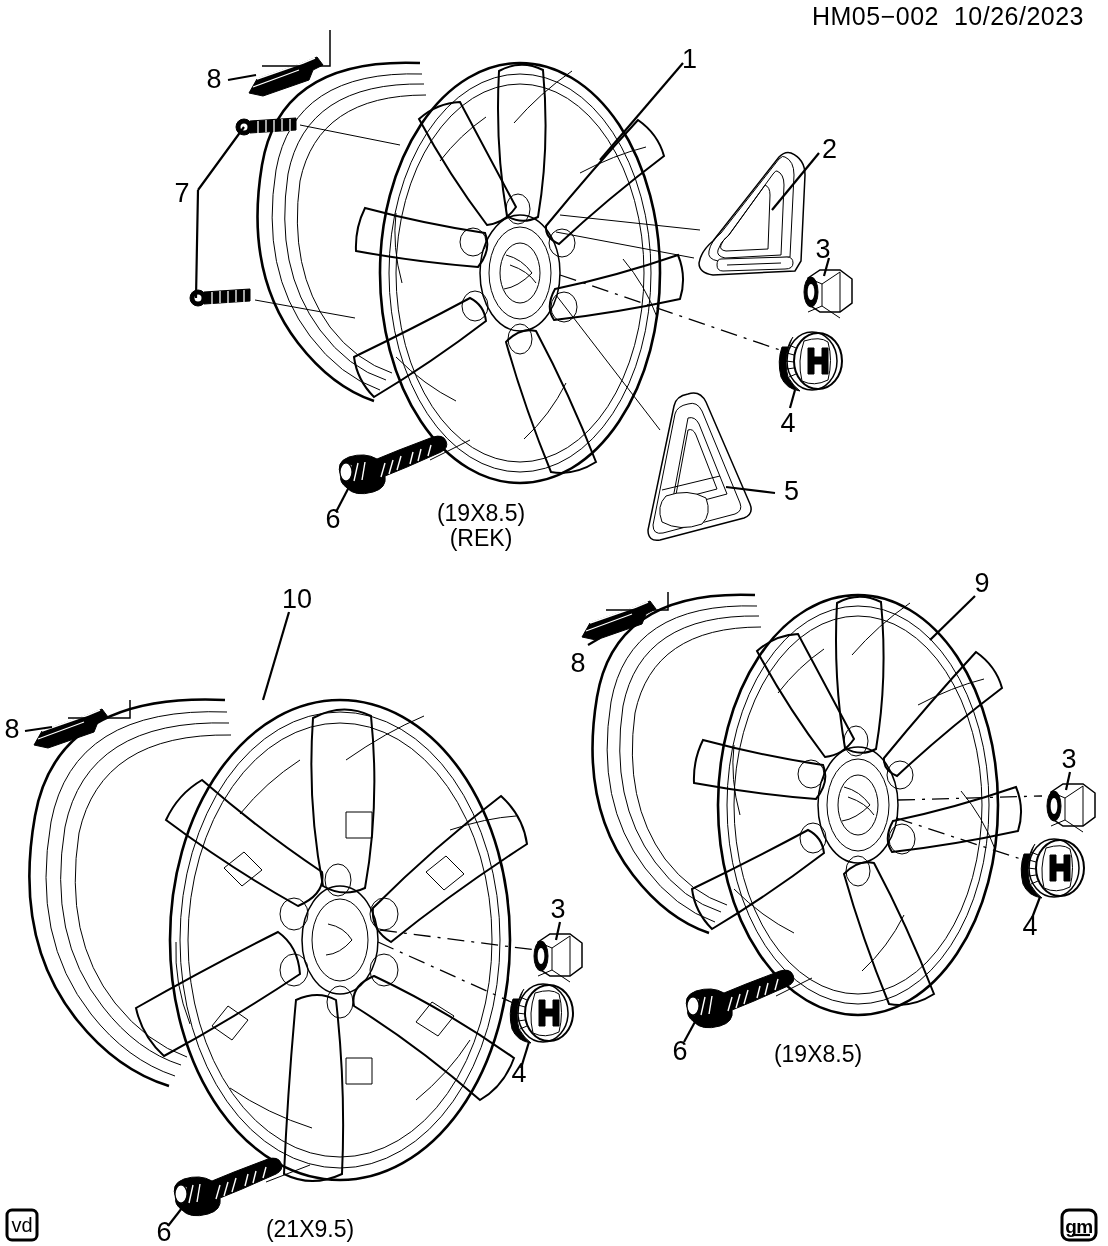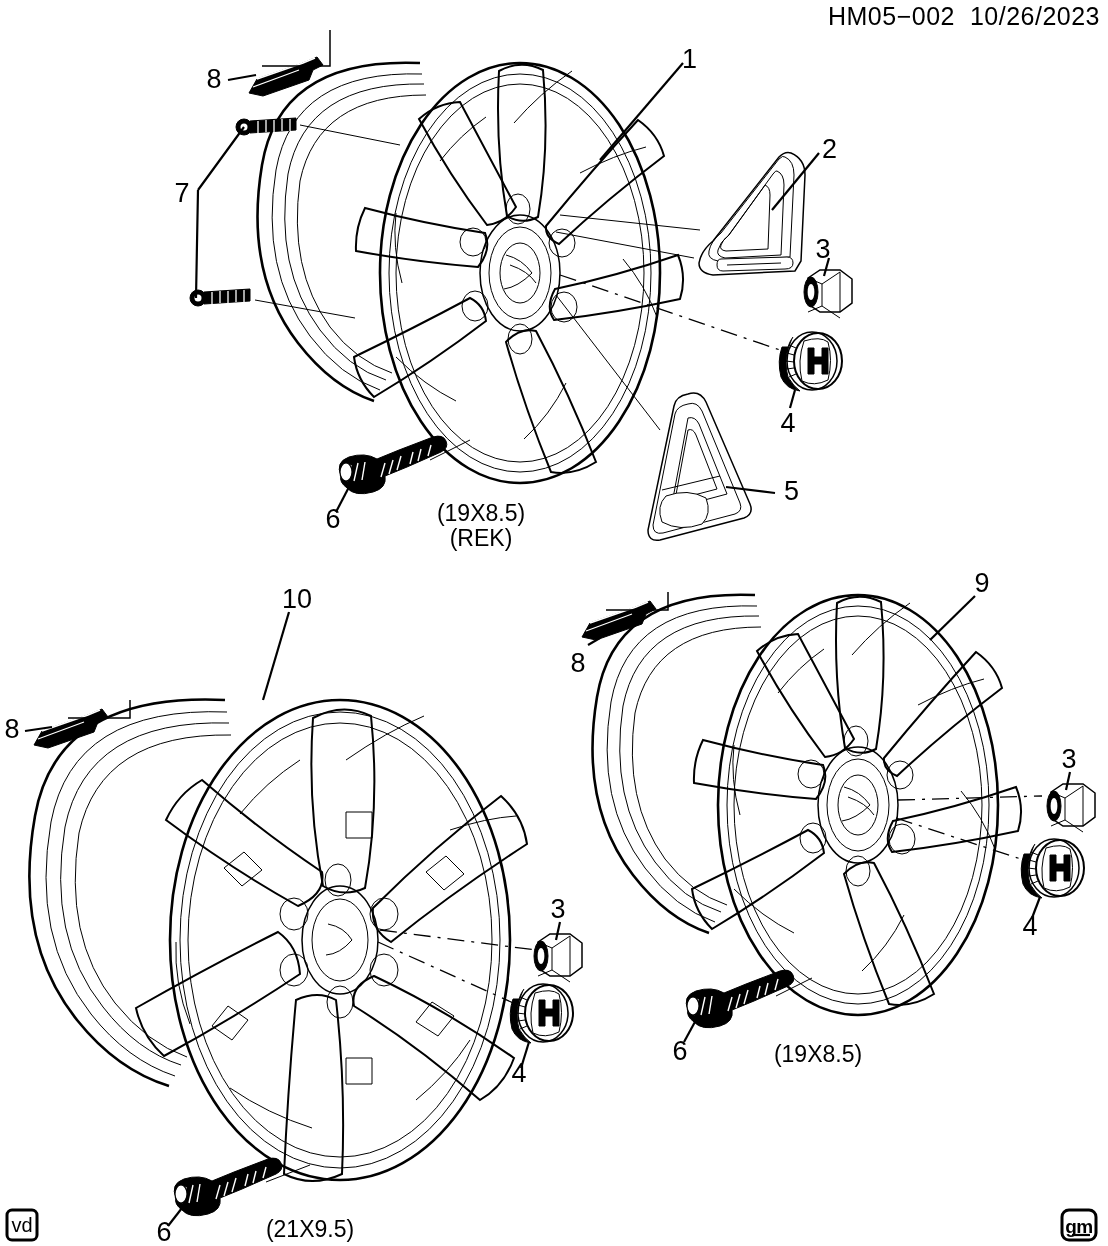--- a/index.html
+++ b/index.html
@@ -6,21 +6,21 @@
   html,body{margin:0;padding:0;background:#ffffff;}
   body{
     width:1108px;height:1246px;
     font-family:"Liberation Sans", sans-serif;
     color:#000;
     position:relative;
     overflow:hidden;
   }
   #sheet{position:absolute;inset:0;width:1108px;height:1246px;}
   .hdr{
-    position:absolute;top:2px;right:8px;
+    position:absolute;top:2px;right:24px;
     font-size:25px;letter-spacing:0.5px;
     white-space:nowrap;
   }
   svg{display:block;}
   text{font-family:"Liberation Sans", sans-serif;}
   .callout{font-size:27px;}
   .caption{font-size:23px;}
   .stamp{font-size:20px;}
   .ln{fill:none;stroke:#000;stroke-width:1.5;}
   .ln-t{fill:none;stroke:#000;stroke-width:1;}

